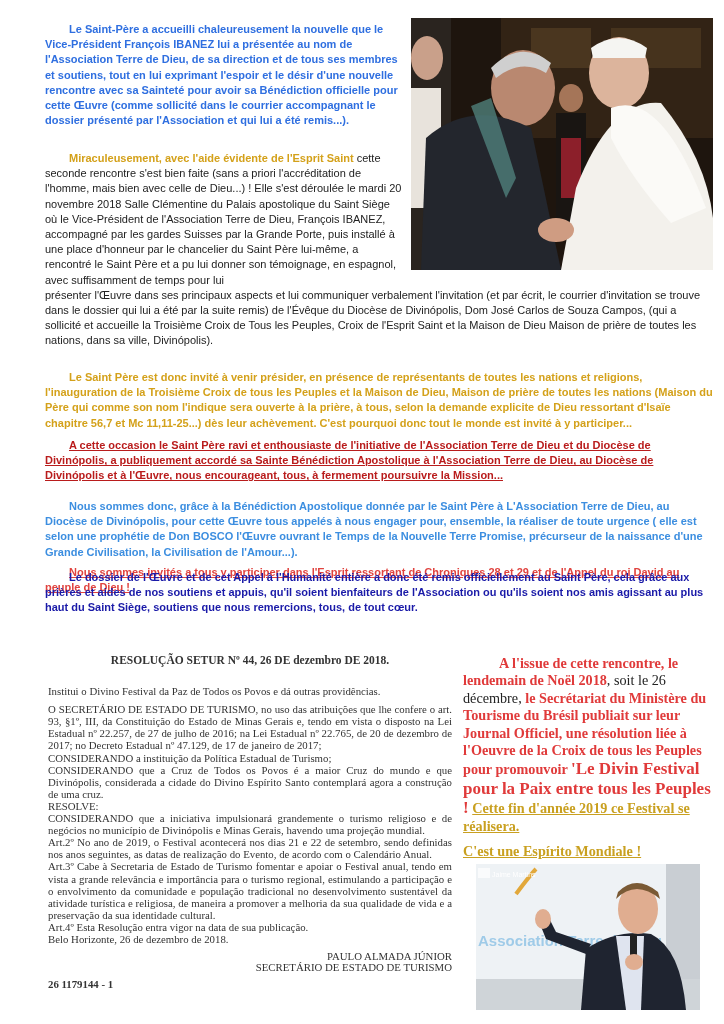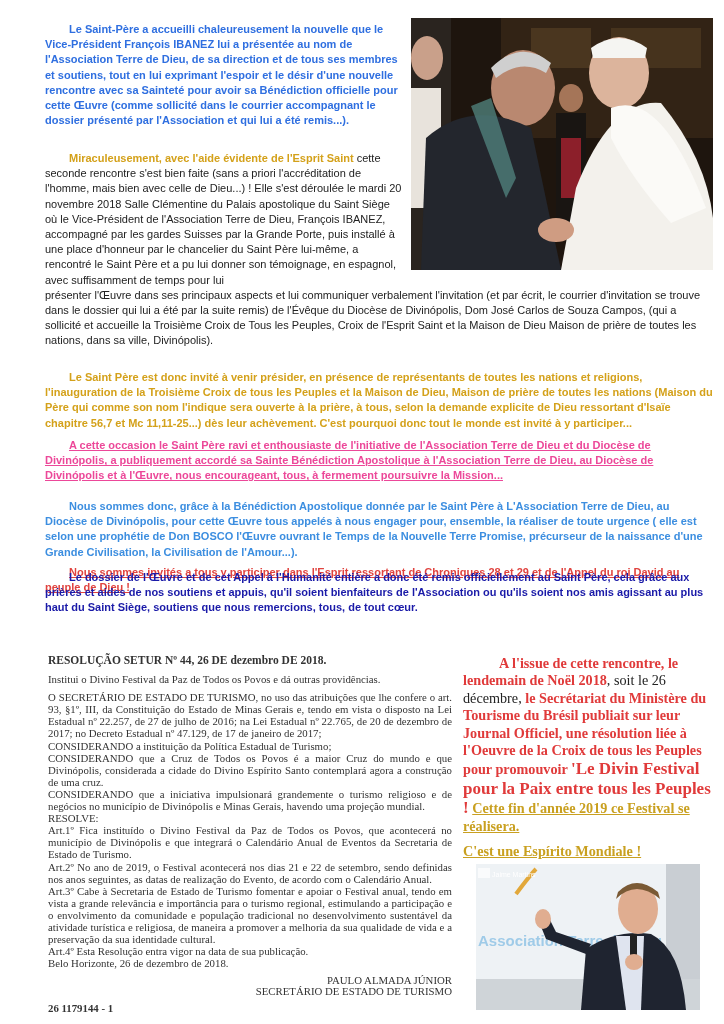--- a/index.html
+++ b/index.html
@@ -1,37 +1,37 @@
 <!DOCTYPE html>
 <html><head>
 <meta charset="utf-8">
 <style>
   html, body { margin: 0; padding: 0; background: #ffffff; }
   body { width: 724px; height: 1024px; position: relative; overflow: hidden; font-family: "Liberation Sans", sans-serif; }
   .p { position: absolute; left: 45px; width: 668px; font-size: 11px; line-height: 15.2px; margin: 0; }
   .indent { display: inline-block; width: 24px; }
   .blue { color: #2f6fe0; font-weight: bold; }
   .gold { color: #d4a11a; font-weight: bold; }
-  .red { color: #ec4899; font-weight: bold; text-decoration: underline; }
+  .red { color: #b91c1c; font-weight: bold; text-decoration: underline; }
   .lightblue { color: #3c8ee0; font-weight: bold; }
   .navy { color: #1a1aa8; font-weight: bold; }
   .black { color: #222; font-weight: normal; }
 
   #p1 { top: 22px; width: 360px; left: 45px; }
   #p2 { top: 151px; }
   #p2 .wrap { display: block; width: 360px; }
   #photo1 { position: absolute; left: 411px; top: 18px; width: 302px; height: 252px; background: #1d140d; overflow: hidden; }
   #p3 { top: 370px; }
   #p4 { top: 438px; }
   #p5 { top: 499px; }
   #p6 { top: 565px; }
   #p7 { top: 570px; }
 
   #resolution { position: absolute; left: 48px; top: 654px; width: 404px; font-family: "Liberation Serif", serif; color: #333; font-size: 10.8px; line-height: 12.1px; text-align: justify; filter: blur(0.3px); }
-  #resolution .title { text-align: left; font-weight: bold; font-size: 11.5px; margin-bottom: 7px; }
+  #resolution .title { text-align: center; font-weight: bold; font-size: 11.5px; margin-bottom: 19px; }
   #resolution p { margin: 0; }
   #resolution .sign { text-align: right; margin-top: 6px; line-height: 11px; }
   #resolution .num { text-align: left; font-weight: bold; margin-top: 5px; }
 
   #side { position: absolute; left: 463px; top: 655px; width: 256px; font-family: "Liberation Serif", serif; font-size: 14.2px; line-height: 17.4px; }
   #side .sred { color: #e03a3a; font-weight: bold; }
   #side .sblack { color: #222; }
   #side .big { color: #e03a3a; font-weight: bold; font-size: 17px; line-height: 19px; }
   #side .sgold { color: #c9a020; font-weight: bold; text-decoration: underline; }
   #side .first { padding-left: 36px; display: inline; }
@@ -82,23 +82,22 @@
 <p id="p6" class="p red" style="color:#e0433f"><span class="indent"></span><span>Nous sommes invités a tous y participer dans l'Esprit ressortant de Chroniques 28 et 29 et de l'Appel du roi David au peuple de Dieu !</span></p>
 
 <p id="p7" class="p navy"><span class="indent"></span><span>Le dossier de l'Œuvre et de cet Appel à l'Humanité entière a donc été remis officiellement au Saint Père, cela grâce aux prières et aides de nos soutiens et appuis, qu'il soient bienfaiteurs de l'Association ou qu'ils soient nos amis agissant au plus haut du Saint Siège, soutiens que nous remercions, tous, de tout cœur.</span></p>
 
 <div id="resolution">
   <div class="title">RESOLUÇÃO SETUR Nº 44, 26 DE dezembro DE 2018.</div>
   <p style="margin-bottom:6px">Institui o Divino Festival da Paz de Todos os Povos e dá outras providências.</p>
   <p>O SECRETÁRIO DE ESTADO DE TURISMO, no uso das atribuições que lhe confere o art. 93, §1º, III, da Constituição do Estado de Minas Gerais e, tendo em vista o disposto na Lei Estadual nº 22.257, de 27 de julho de 2016; na Lei Estadual nº 22.765, de 20 de dezembro de 2017; no Decreto Estadual nº 47.129, de 17 de janeiro de 2017;</p>
   <p>CONSIDERANDO a instituição da Política Estadual de Turismo;</p>
   <p>CONSIDERANDO que a Cruz de Todos os Povos é a maior Cruz do mundo e que Divinópolis, considerada a cidade do Divino Espírito Santo contemplará agora a construção de uma cruz.</p>
+  <p>RESOLVE:</p>
   <p>CONSIDERANDO que a iniciativa impulsionará grandemente o turismo religioso e de negócios no município de Divinópolis e Minas Gerais, havendo uma projeção mundial.</p>
-  <p>RESOLVE:</p>
-  <p>Art.1º Fica instituído o Divino Festival da Paz de Todos os Povos, que acontecerá no município de Divinópolis e que integrará o Calendário Anual de Eventos da Secretaria de Estado de Turismo.</p>
   <p>Art.2º No ano de 2019, o Festival acontecerá nos dias 21 e 22 de setembro, sendo definidas nos anos seguintes, as datas de realização do Evento, de acordo com o Calendário Anual.</p>
   <p>Art.3º Cabe à Secretaria de Estado de Turismo fomentar e apoiar o Festival anual, tendo em vista a grande relevância e importância para o turismo regional, estimulando a participação e o envolvimento da comunidade e população tradicional no desenvolvimento sustentável da atividade turística e religiosa, de maneira a promover a melhoria da sua qualidade de vida e a preservação da sua identidade cultural.</p>
   <p>Art.4º Esta Resolução entra vigor na data de sua publicação.</p>
   <p>Belo Horizonte, 26 de dezembro de 2018.</p>
   <div class="sign">
     <div>PAULO ALMADA JÚNIOR</div>
     <div>SECRETÁRIO DE ESTADO DE TURISMO</div>
   </div>
   <div class="num">26 1179144 - 1</div>
 </div>

